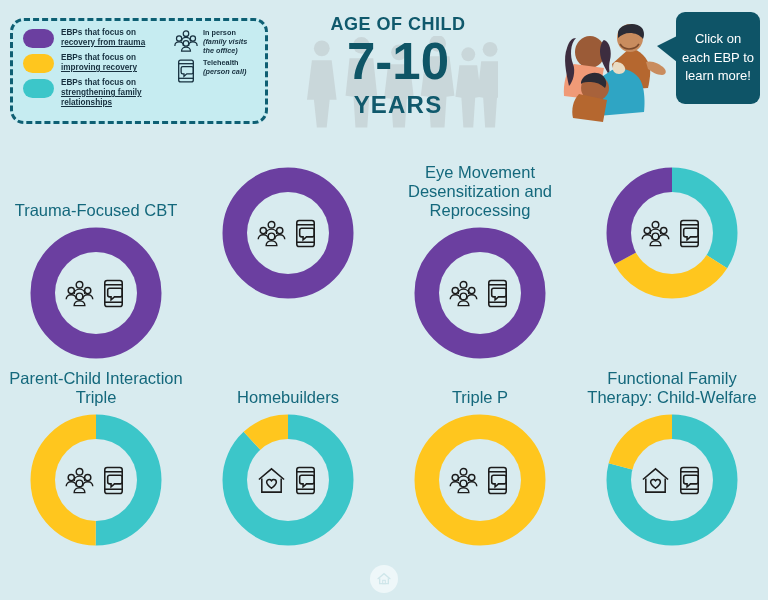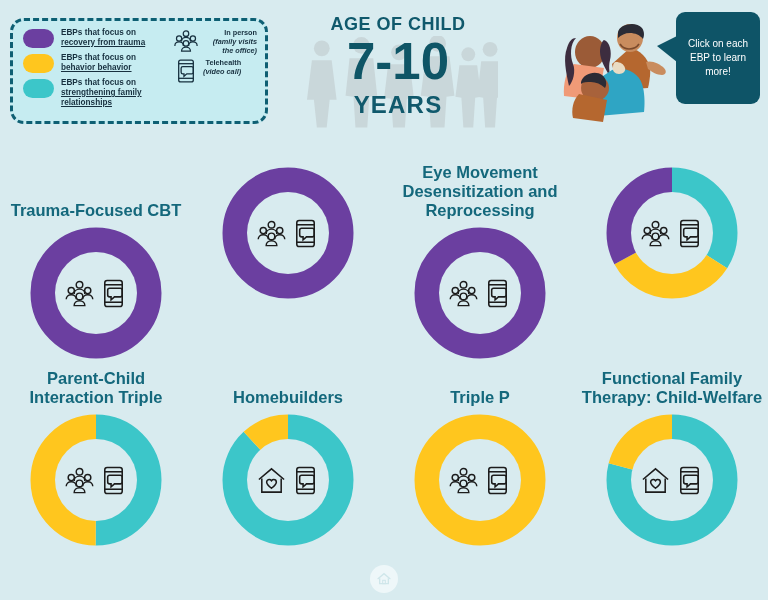--- a/index.html
+++ b/index.html
@@ -15,50 +15,50 @@
     background:#c6ecf1;border:3px dashed #0e5f73;border-radius:14px;
     box-sizing:border-box;padding:7px 8px 6px 10px;
     display:flex;
     font-weight:bold;
   }
   .legend-col-left{width:148px;display:flex;flex-direction:column;gap:5px;}
   .legend-row{display:flex;align-items:flex-start;gap:7px;}
   .swatch{width:31px;height:19px;border-radius:10px;flex:none;margin-top:1px;}
   .legend-txt{font-size:8.2px;color:#17303f;line-height:1.22;}
   .legend-txt .u{text-decoration:underline;}
-  .legend-col-right{flex:1;display:flex;flex-direction:column;gap:3px;padding-left:2px;text-align:right;}
+  .legend-col-right{flex:1;display:flex;flex-direction:column;gap:3px;padding-left:2px;}
   .legend-row2{display:flex;align-items:flex-start;gap:4px;}
   .legend-ico{width:26px;height:26px;flex:none;}
   .legend-lbl{font-size:7.3px;color:#17303f;line-height:1.2;padding-top:1px;}
   .legend-lbl i{font-style:italic;}
   
   .title-wrap{position:absolute;left:282px;top:8px;width:232px;height:132px;text-align:center;}
   .ppl{position:absolute;left:18px;top:28px;width:198px;height:92px;opacity:.45;}
   .t-top{position:relative;font-size:18px;font-weight:bold;color:#10596c;letter-spacing:.5px;z-index:2;margin-top:6px;}
   .t-big{position:relative;font-size:51px;font-weight:bold;color:#0f5566;line-height:.96;z-index:2;margin-top:3px;}
   .t-yr{position:relative;font-size:24px;font-weight:bold;color:#10596c;letter-spacing:1.2px;z-index:2;margin-top:4px;}
   
   .family{position:absolute;left:534px;top:14px;width:150px;height:112px;}
   .bubble{
     position:absolute;left:676px;top:12px;width:84px;height:92px;
     background:#0e5467;border-radius:9px;color:#ffffff;
-    font-size:10px;line-height:1.42;text-align:center;
+    font-size:13px;line-height:1.42;text-align:center;
     display:flex;align-items:center;justify-content:center;padding:2px 5px;box-sizing:border-box;
   }
   .bubble:after{
     content:"";position:absolute;left:-19px;top:24px;
     border-top:10px solid transparent;border-bottom:16px solid transparent;
     border-right:20px solid #0e5467;
   }
   
   .grid{position:absolute;left:0;top:160px;width:768px;}
   .row{display:flex;}
   .cell{width:192px;display:flex;flex-direction:column;align-items:center;}
   .cell-title{
-    font-size:16.5px;font-weight:bold;color:#14687c;text-align:center;
+    font-size:16.5px;font-weight:normal;color:#14687c;text-align:center;
     line-height:1.16;width:186px;
   }
   .r1 .cell-title{height:60px;display:flex;align-items:flex-end;justify-content:center;}
   .r2 .cell-title{height:48px;display:flex;align-items:flex-end;justify-content:center;}
   .donut{position:relative;width:132px;height:132px;margin-top:7px;}
   .donut svg{display:block;}
   .donut-hole{
     position:absolute;left:50%;top:50%;transform:translate(-50%,-50%);
     width:82px;height:82px;border-radius:50%;background:#d8ebef;
     display:flex;align-items:center;justify-content:center;gap:3px;
@@ -79,21 +79,21 @@
       <div class="swatch" style="background:#6b3fa0"></div>
       <div class="legend-txt">
         <span>EBPs that focus on</span><br>
         <span class="u">recovery from trauma</span>
       </div>
     </div>
     <div class="legend-row">
       <div class="swatch" style="background:#ffc61e"></div>
       <div class="legend-txt">
         <span>EBPs that focus on</span><br>
-        <span class="u">behavior behavior</span>
+        <span class="u">improving recovery</span>
       </div>
     </div>
     <div class="legend-row">
       <div class="swatch" style="background:#3cc6c9"></div>
       <div class="legend-txt">
         <span>EBPs that focus on</span><br>
         <span class="u">strengthening family relationships</span>
       </div>
     </div>
   </div>
@@ -122,21 +122,21 @@
       <svg class="legend-ico" viewBox="0 0 32 32">
         <g fill="none" stroke="#17303f" stroke-width="1.6">
           <rect x="7" y="2.5" width="18" height="27" rx="2.4"></rect>
           <line x1="7" y1="7" x2="25" y2="7"></line>
             <line x1="7" y1="25" x2="25" y2="25"></line>
           <path d="M12 10.5h11a2 2 0 012 2v5a2 2 0 01-2 2h-6l-3.5 3v-3H12a2 2 0 01-2-2v-5a2 2 0 012-2z"></path>
         </g>
       </svg>
       <div class="legend-lbl">
         <span>Telehealth</span><br>
-        <i>(video call)</i>
+        <i>(person call)</i>
       </div>
     </div>
 
   </div>
 </div>
 
 <div class="title-wrap">
   <svg class="ppl" viewBox="0 0 200 92">
     <g fill="#b9c0c2">
       <circle cx="22" cy="12" r="8"></circle>

